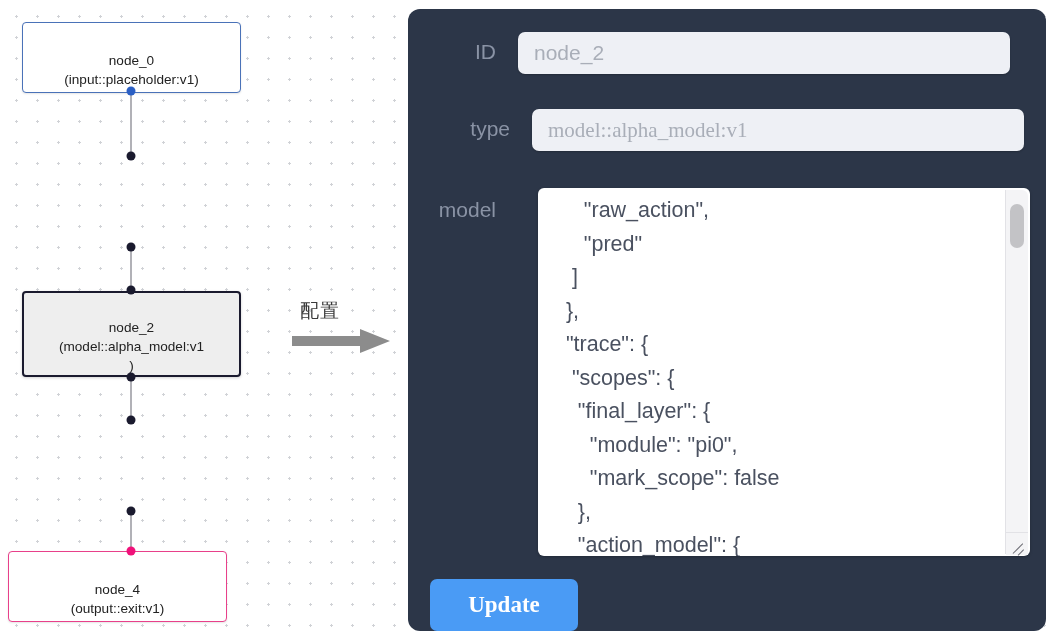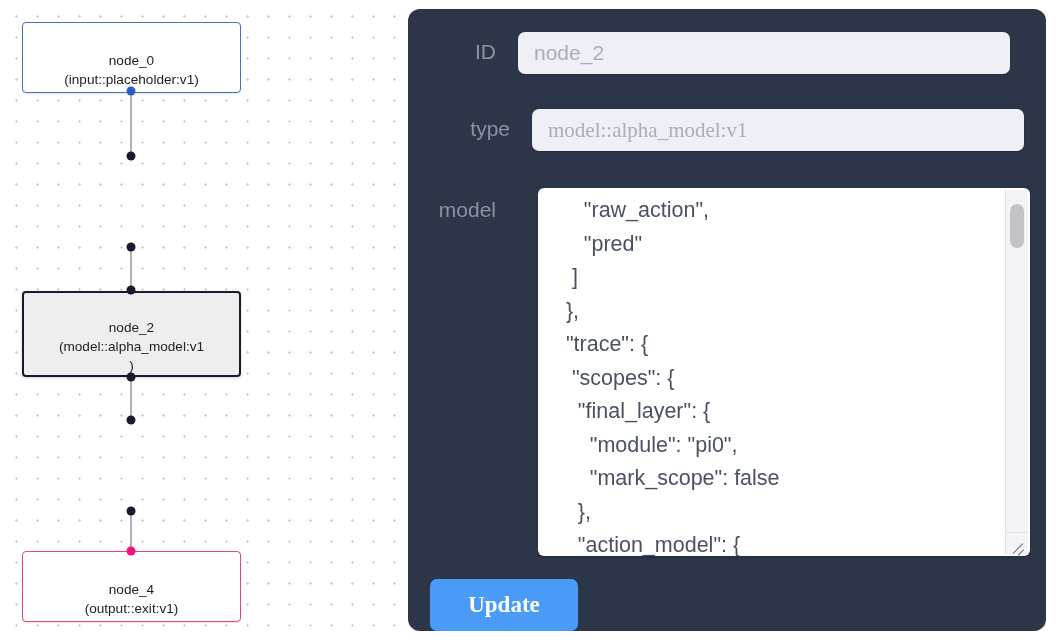--- a/index.html
+++ b/index.html
@@ -281,26 +281,34 @@
     <span class="node-text">node_2
 (model::alpha_model:v1
 )</span>
   </div>
   <div class="handle" style="left:131px; top:290px;"></div>
   <div class="handle" style="left:131px; top:377px;"></div>
 
   <div class="handle" style="left:131px; top:420px;"></div>
   <div class="handle" style="left:131px; top:511px;"></div>
 
-  <div class="node is-output" style="left:22px; top:551px; width:219px; height:71px;">
+  <div class="node is-output" style="left:8px; top:551px; width:219px; height:71px;">
     <span class="node-text">node_4
 (output::exit:v1)</span>
   </div>
   <div class="handle pink" style="left:131px; top:551px;"></div>
 
+  <div class="annotation">
+    <div class="annotation-label">配置</div>
+    <div class="annotation-arrow">
+      <svg width="100" height="26" viewBox="0 0 100 26" xmlns="http://www.w3.org/2000/svg">
+        <path d="M0 8 L68 8 L68 1 L98 13 L68 25 L68 18 L0 18 Z" fill="#8c8c8c"></path>
+      </svg>
+    </div>
+  </div>
 
   <div class="inspector">
 
     <div class="field-row" style="left:0px; top:23px;">
       <div class="field-label">ID</div>
       <input class="text-input" type="text" style="width: 492px;" value="node_2">
     </div>
 
     <div class="field-row" style="left:0px; top:100px;margin-left:14px;">
       <div class="field-label">type</div>

